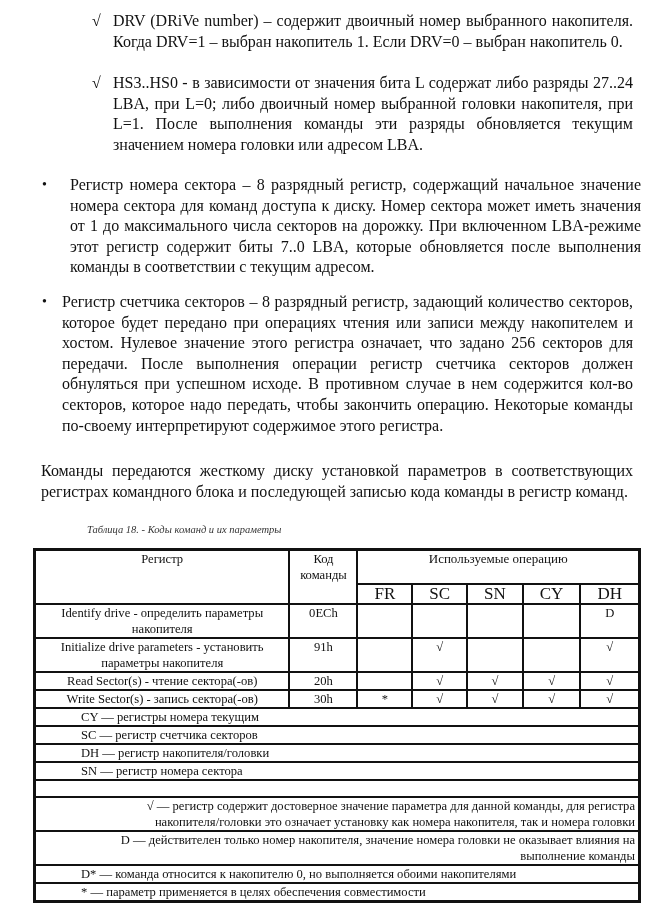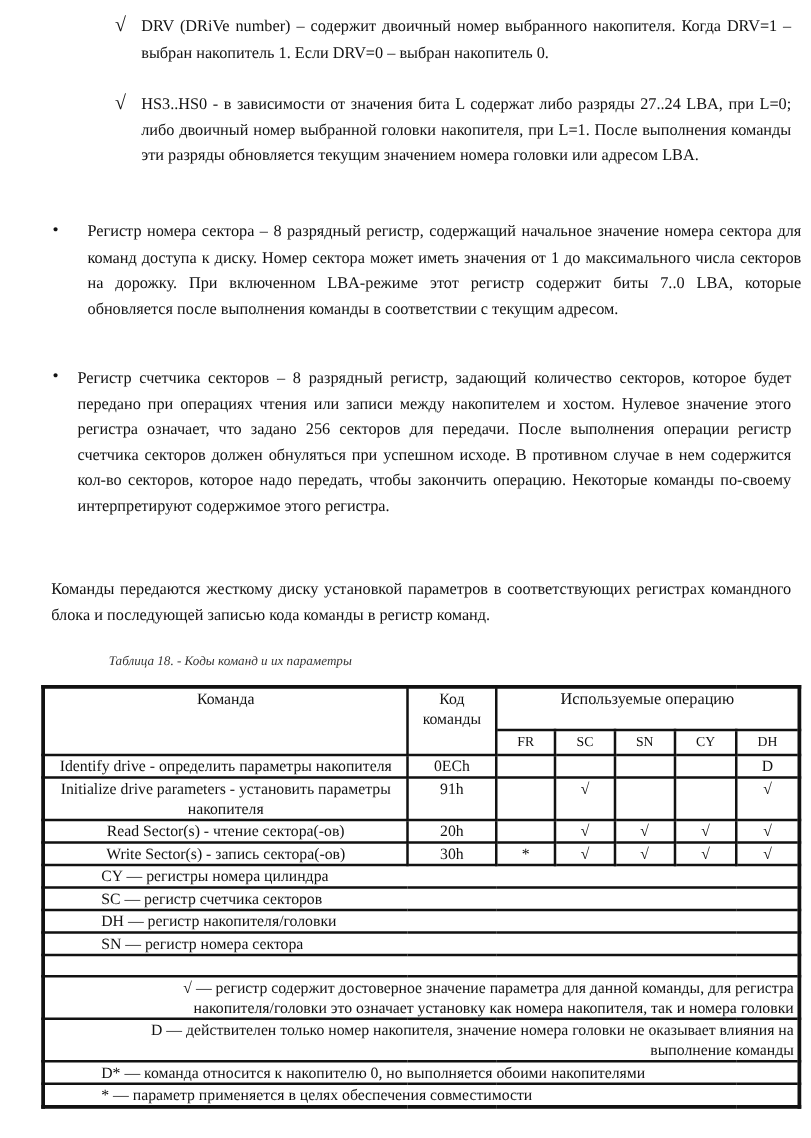--- a/index.html
+++ b/index.html
@@ -3,21 +3,21 @@
 <meta charset="utf-8">
 <style>
   html, body { margin: 0; padding: 0; background: #ffffff; }
   body {
     width: 649px; height: 910px; position: relative; overflow: hidden;
     font-family: "Liberation Serif", "DejaVu Serif", serif;
     color: #111111;
   }
   .p {
     position: absolute;
-    font-size: 13px;
+    font-size: 16px;
     line-height: 20.6px;
     text-align: justify;
     text-align-last: left;
   }
   .marker { position: absolute; font-size: 16px; line-height: 20.6px; }
   #sub1-mark { left: 92px; top: 11px; }
   #sub1 { left: 113px; top: 11px; width: 520px; }
   #sub2-mark { left: 92px; top: 73px; }
   #sub2 { left: 113px; top: 73px; width: 520px; }
   #b1-mark { left: 42px; top: 175px; font-size: 14px; }
@@ -34,21 +34,21 @@
     border-collapse: collapse;
     font-size: 12.6px; line-height: 16px;
     border: 3px solid #111;
   }
   #cmd-table td, #cmd-table th {
     border: 2px solid #111; padding: 0 3px; font-weight: normal;
     vertical-align: top; text-align: center;
   }
   #cmd-table .th-cmd { height: 52px; }
   #cmd-table .th-params { height: 32px; font-size: 13px; }
-  #cmd-table .sub { height: 14px; font-size: 11px; padding: 1px 16px; }
+  #cmd-table .sub { height: 14px; font-size: 17px; padding: 1px 16px; }
   #cmd-table td.legend { text-align: left; padding-left: 45px; }
   #cmd-table td.legend .hang { display: block; padding-left: 19px; text-indent: -19px; text-align: right; }
   #cmd-table tr.r1 td { height: 15px; }
   #cmd-table tr.rl td { height: 15px; }
   .col-cmd { width: 338px; }
   .col-code { width: 74px; }
   .col-p { width: 32px; }
 </style>
 </head>
 <body>
@@ -72,21 +72,21 @@
     <col class="col-cmd">
       <col class="col-code">
     <col class="col-p">
       <col class="col-p">
       <col class="col-p">
       <col class="col-p">
       <col class="col-p">
   </colgroup>
   <tbody>
       <tr>
-    <th rowspan="2" class="th-cmd">Команда</th>
+    <th rowspan="2" class="th-cmd">Регистр</th>
     <th rowspan="2" class="th-cmd">Код команды</th>
     <th colspan="5" class="th-params">Используемые операцию</th>
   </tr>
   <tr>
     <th class="sub">FR</th>
     <th class="sub">SC</th>
     <th class="sub">SN</th>
     <th class="sub">CY</th>
     <th class="sub">DH</th>
   </tr>
@@ -120,21 +120,21 @@
   <tr class="r1">
     <td>Write Sector(s) - запись сектора(-ов)</td>
     <td>30h</td>
     <td>*</td>
     <td>√</td>
     <td>√</td>
     <td>√</td>
     <td>√</td>
   </tr>
   <tr class="rl">
-        <td colspan="7" class="legend">CY — регистры номера цилиндра</td>
+        <td colspan="7" class="legend">CY — регистры номера текущим</td>
       </tr>
   <tr class="rl">
         <td colspan="7" class="legend">SC — регистр счетчика секторов</td>
       </tr>
   <tr class="rl">
         <td colspan="7" class="legend">DH — регистр накопителя/головки</td>
       </tr>
   <tr class="rl">
         <td colspan="7" class="legend">SN — регистр номера сектора</td>
       </tr>

